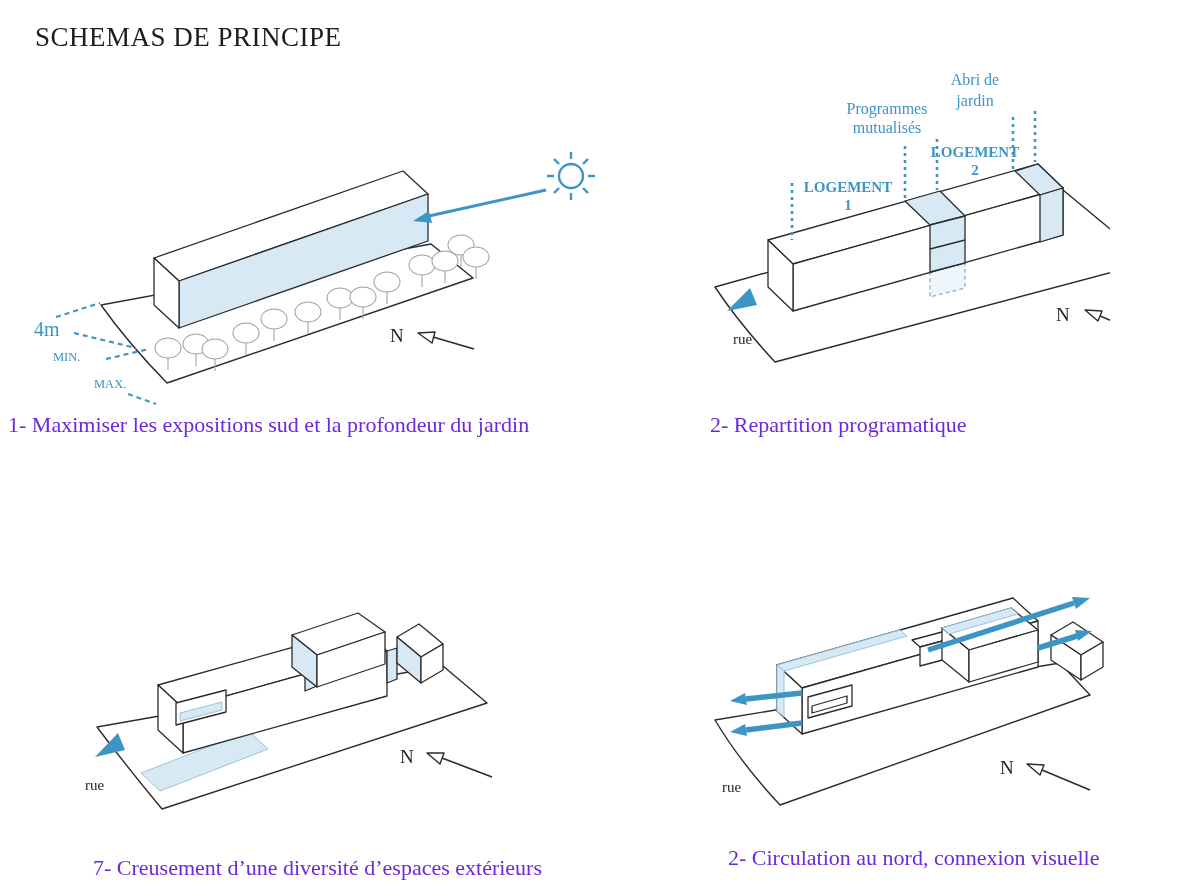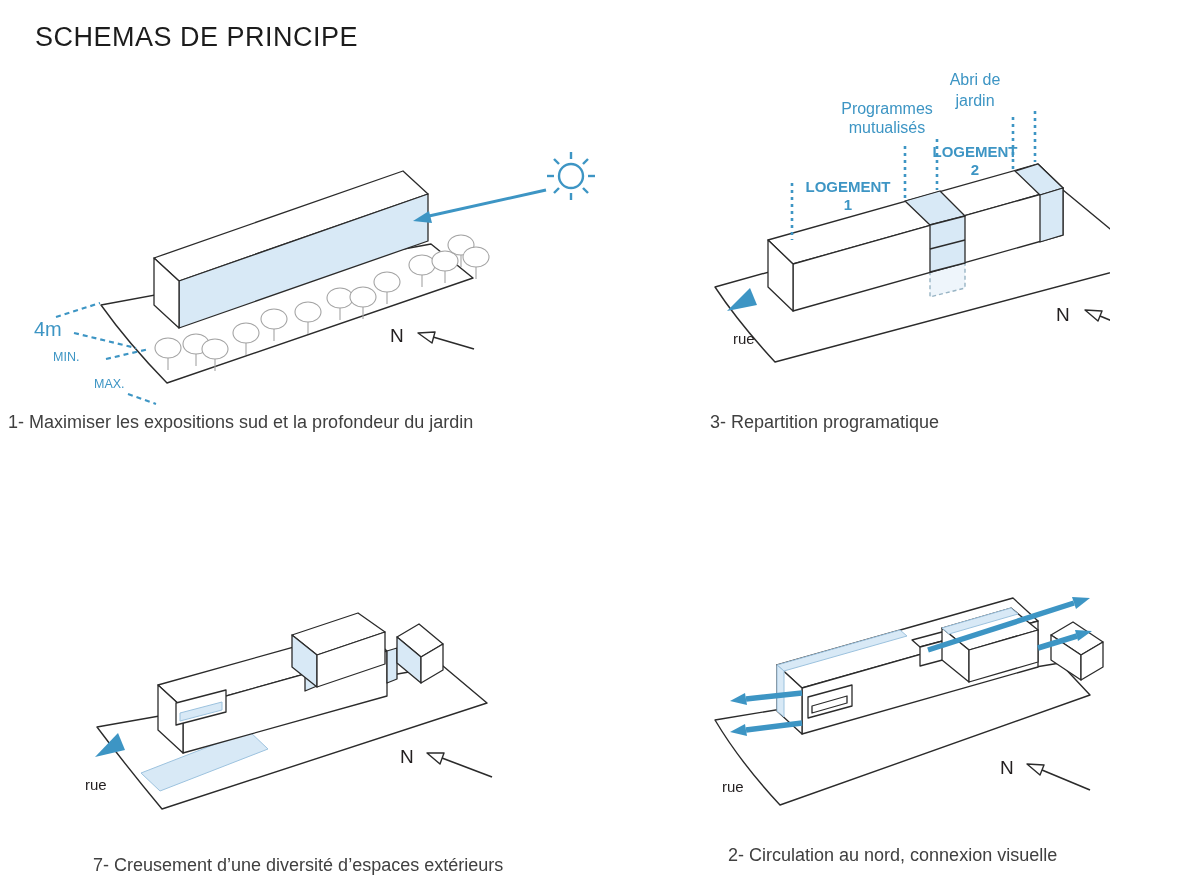--- a/index.html
+++ b/index.html
@@ -1,21 +1,21 @@
 <!DOCTYPE html>
 <html><head>
 <meta charset="utf-8">
 <style>
   html,body{margin:0;padding:0;background:#fff;}
   .canvas{position:relative;width:1110px;height:891px;background:#ffffff;overflow:hidden;
-          font-family:Liberation Sans, sans-serif;color:#262626;}
+          font-family:Liberation Serif, serif;color:#262626;}
   .page-title{position:absolute;left:35px;top:22px;font-size:27px;letter-spacing:.5px;color:#1c1c1c;}
   .fig{position:absolute;}
   .fig svg{display:block;overflow:visible;}
-  .cap{position:absolute;font-size:18px;color:#404040;white-space:nowrap;}
+  .cap{position:absolute;font-size:22px;color:#6d28d9;white-space:nowrap;}
   
   .edge{fill:none;stroke:#2b2b2b;stroke-width:1.4;stroke-linejoin:round;}
   .gnd{fill:#ffffff;stroke:#2b2b2b;stroke-width:1.4;stroke-linejoin:round;}
   .face{fill:#ffffff;stroke:#2b2b2b;stroke-width:1.3;stroke-linejoin:round;}
   .bface{fill:#d8e9f6;stroke:#2b2b2b;stroke-width:1.3;stroke-linejoin:round;}
   .bsoft{fill:#d8e9f6;stroke:#9cc2de;stroke-width:1;stroke-linejoin:round;}
   .subg{fill:#eef5fb;stroke:#98b4c4;stroke-width:1.4;stroke-dasharray:4 3;stroke-linejoin:round;}
   .tree{stroke:#a4a4a4;stroke-width:1.1;fill:#ffffff;}
   .bdash{stroke:#3d95c4;stroke-width:2.2;stroke-dasharray:5 4;fill:none;}
   .vdash{stroke:#3d95c4;stroke-width:2.6;stroke-dasharray:3 4;fill:none;}
@@ -170,21 +170,21 @@
         <polygon class="bfill" points="137,251 160,228 167,245"></polygon>
         <text class="t15k" x="143" y="284">rue</text>
       </g>
       <g>
         <text class="ntxt" x="466" y="261">N</text>
         <line class="nline" x1="510" y1="256" x2="562" y2="277"></line>
         <polygon class="nhead" points="495,250 508,261 512,251"></polygon>
       </g>
     </svg>
   </figure>
-  <div class="cap" style="left:710px;top:412px">3- Repartition programatique</div>
+  <div class="cap" style="left:710px;top:412px">2- Repartition programatique</div>
 
   <figure class="fig" style="left:30px;top:560px;margin:0">
     <svg width="560" height="285" viewBox="0 0 560 285">
       <path class="gnd" d="M67,167 L413,106 L457,143 L132,249 Q97,207 67,167 Z"></path>
       <polygon class="bsoft" points="111,213 219,171 238,189 130,231"></polygon>
       <g>
         <polygon class="face" points="128,125 332,68 357,91 153,148"></polygon>
         <polygon class="face" points="153,148 357,91 357,136 153,193"></polygon>
         <polygon class="face" points="128,125 153,148 153,193 128,170"></polygon>
         <g>

